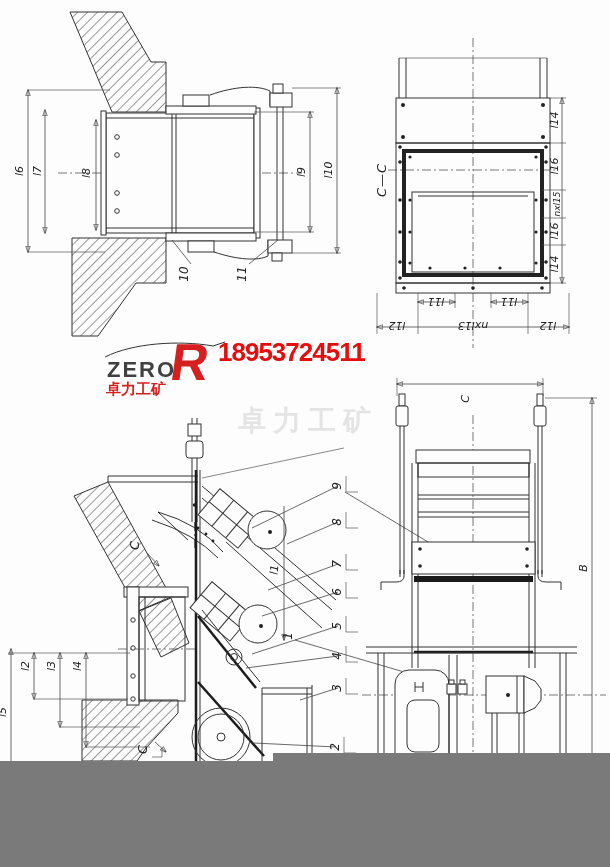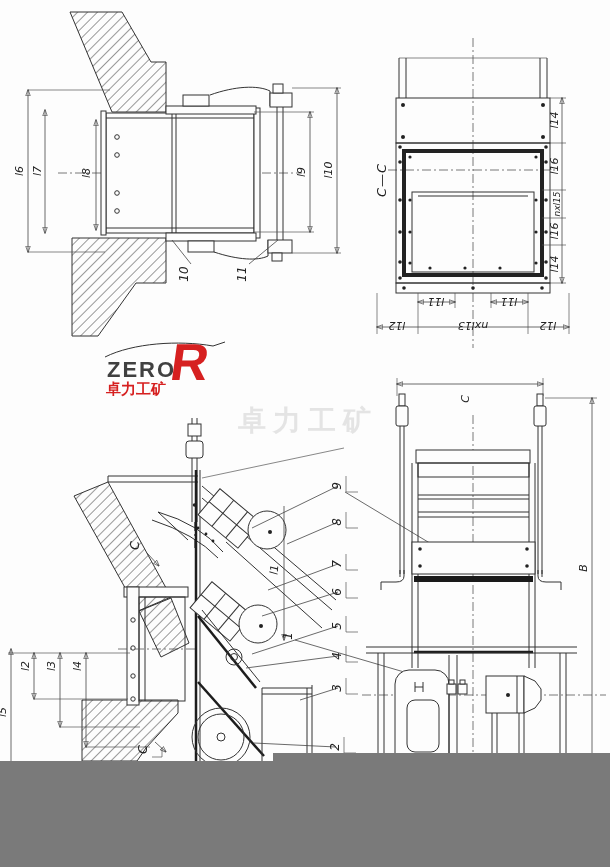--- a/index.html
+++ b/index.html
@@ -371,18 +371,19 @@
     </g>
   </svg>
 
   <div id="logo">
     <svg width="130" height="22" style="position:absolute;left:6px;top:2px;">
       <path d="M4,19 C32,5 78,2 112,8 L124,4" stroke="#d62020" stroke-width="3" fill="none"></path>
     </svg>
     <span class="zero" style="color:#404040;">ZERO</span>
     <span class="bigr" style="color:#d62020;">R</span>
     <span class="cn" style="color:#d62020;">卓力工矿</span>
+    <span class="ph ph1" style="color:#e60d0d;">18953724511</span>
   </div>
 
   <div id="grayL" style="background:#7a7a7a;"></div>
   <div id="grayR" style="background:#7a7a7a;"></div>
 
 </div>
 
 </body></html>

